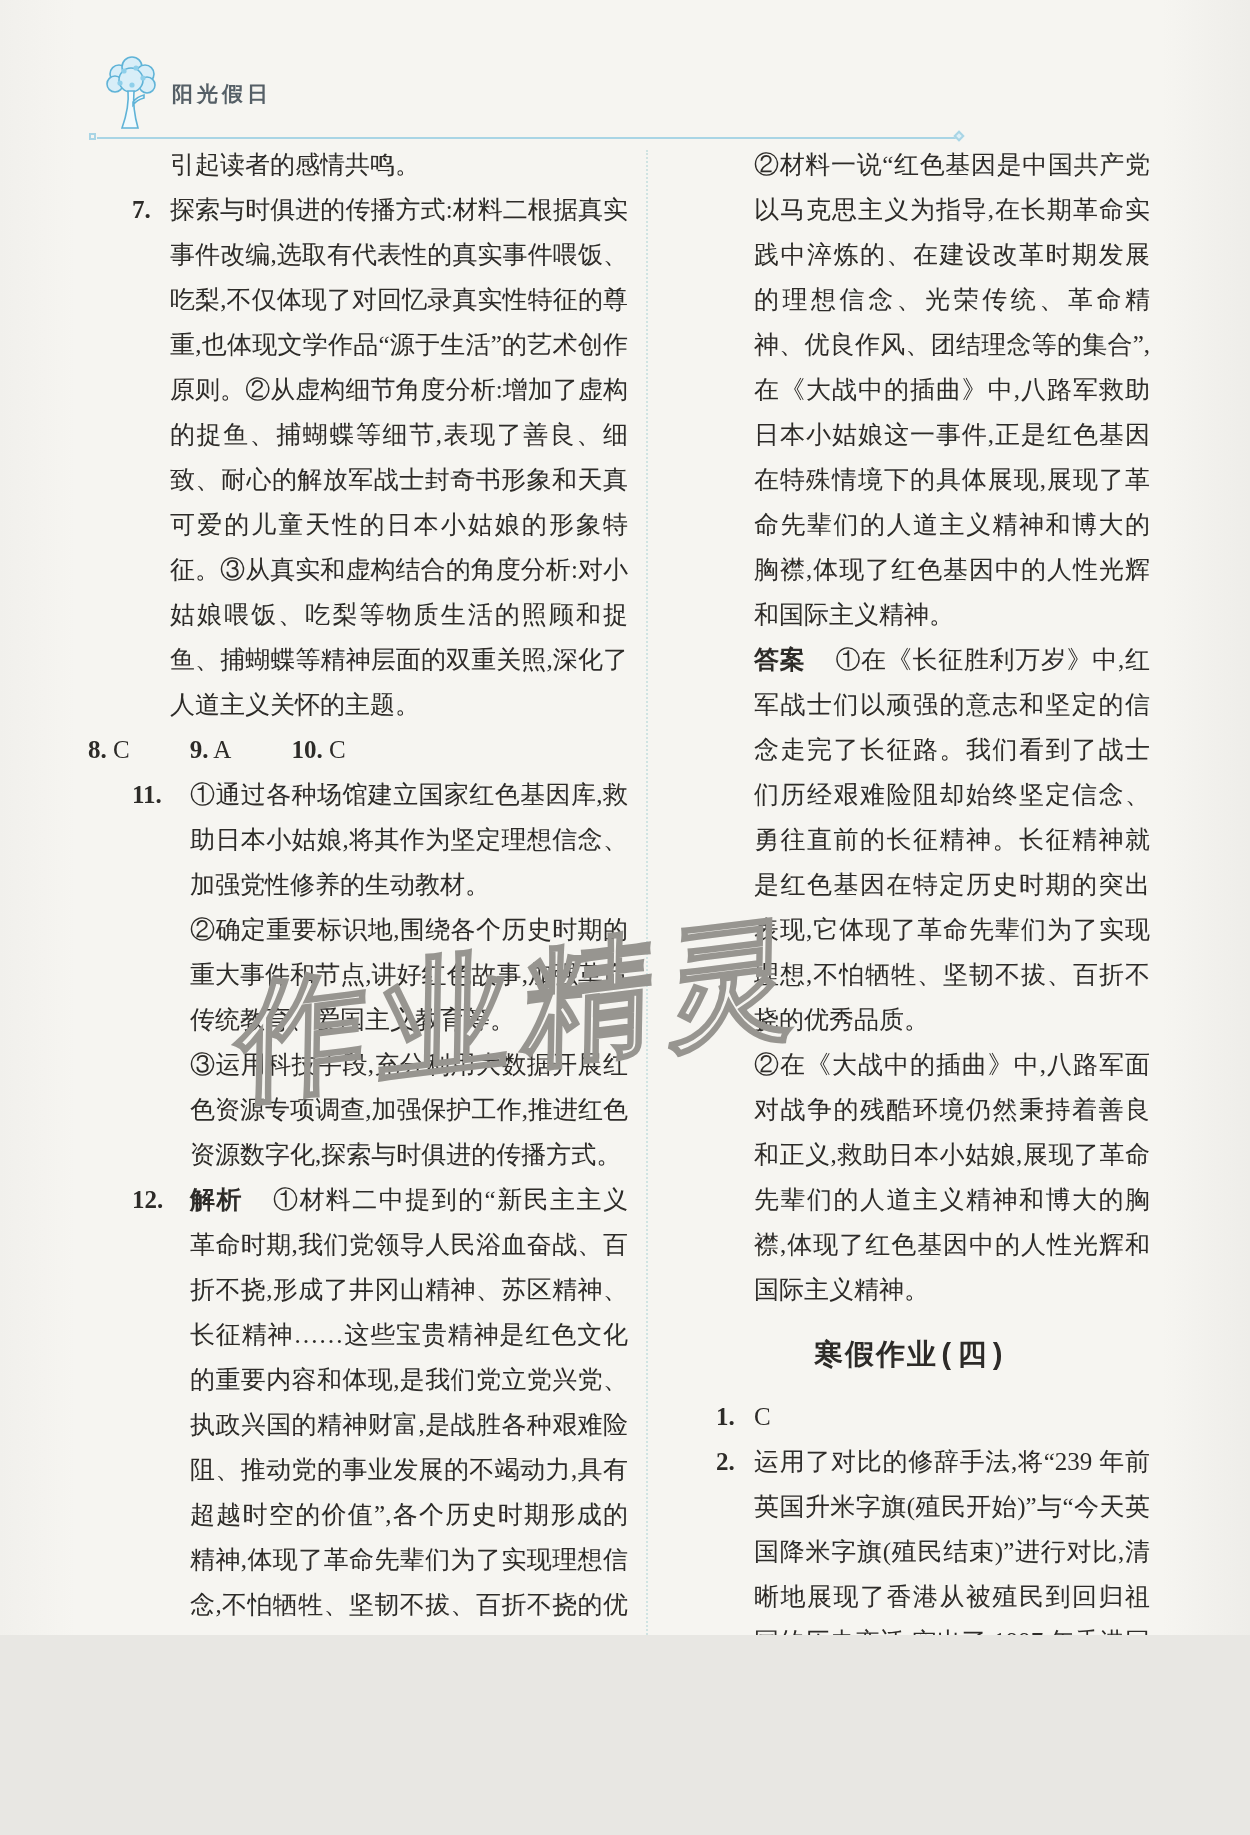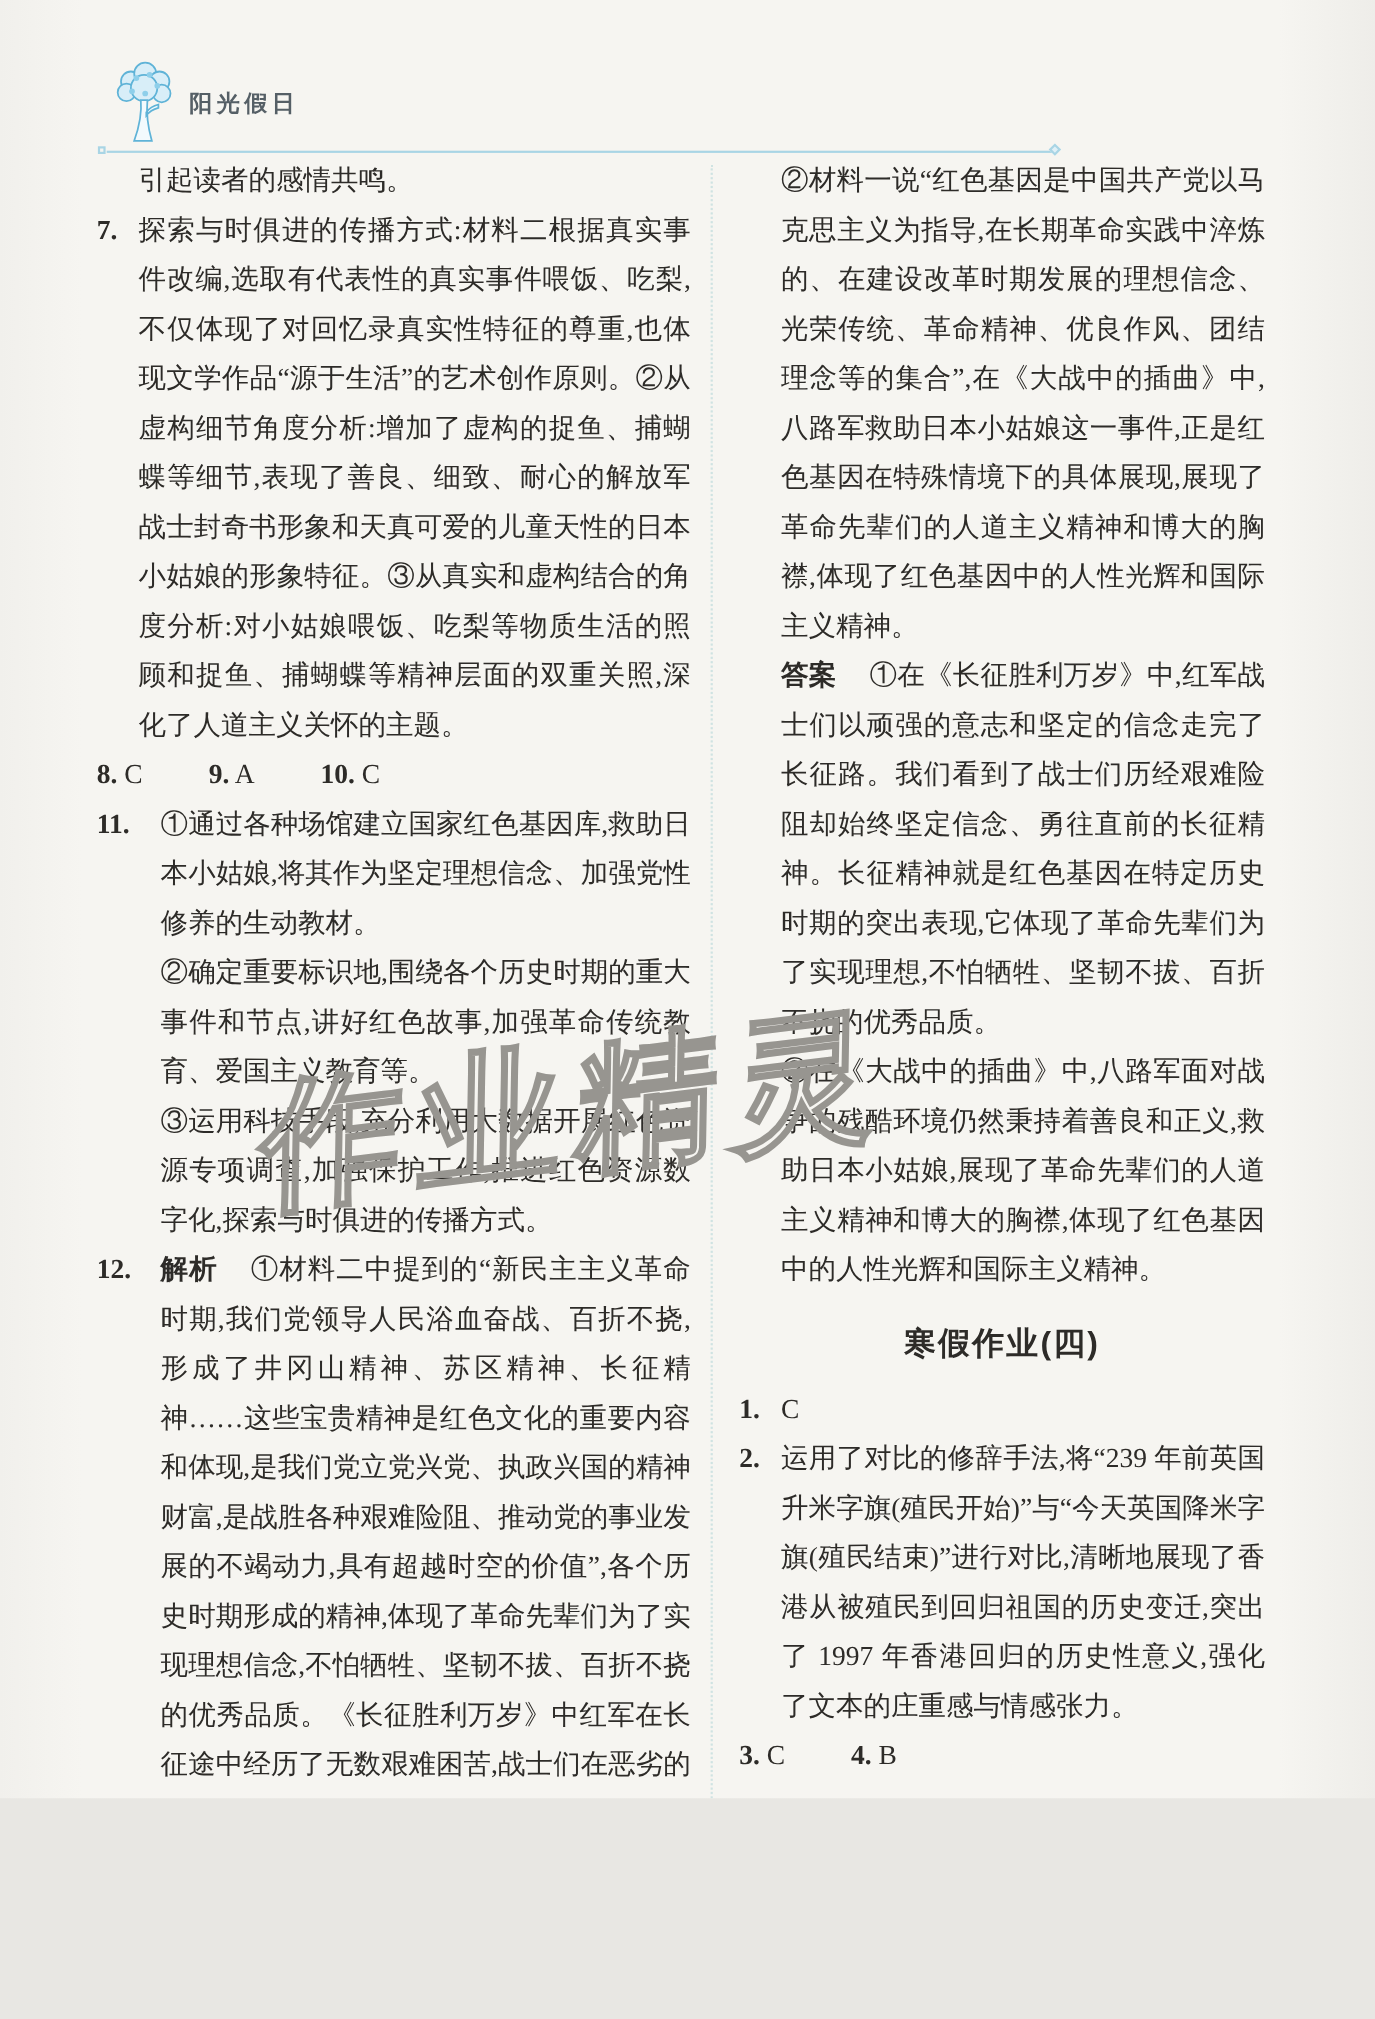--- a/index.html
+++ b/index.html
@@ -17,31 +17,31 @@
   }
   .rule{position:absolute;left:97px;top:137px;width:860px;height:2px;background:#a9d5e5;}
   .rule-sq-left{position:absolute;left:89px;top:133px;width:7px;height:7px;border:2px solid #a9d5e5;background:#f6f5f1;box-sizing:border-box;}
   .rule-dm-right{position:absolute;left:955px;top:132px;width:8px;height:8px;border:2px solid #a9d5e5;background:#dff0f7;box-sizing:border-box;transform:rotate(45deg);}
   
   .divider{position:absolute;left:646px;top:150px;height:1665px;width:0;border-left:2px dotted #c9e0e0;opacity:.85;}
   
   .col{position:absolute;font-size:25px;line-height:45px;text-align:justify;}
   .col-left{left:88px;top:142px;width:540px;}
   .col-right{left:672px;top:142px;width:478px;}
-  .item{position:relative;}
+  .item{position:relative;margin-left:44px;}
   .indent-s{padding-left:38px;}
   .indent-l{padding-left:58px;}
   .item .num{position:absolute;left:0;top:0;font-weight:bold;}
   .item p{margin:0;}
   .label{font-family:"Liberation Sans","DejaVu Sans",sans-serif;font-weight:bold;margin-right:30px;}
   .answers{display:flex;gap:60px;}
   .answers b{font-weight:bold;}
   .heading{
     text-align:center;font-weight:bold;font-size:29px;letter-spacing:2px;
-    font-family:Liberation Sans, sans-serif;
+    font-family:Liberation Mono, monospace;
     margin:20px 0 12px 0;line-height:50px;
   }
   
   .watermark{position:absolute;pointer-events:none;}
   .wm-mid{left:226px;top:882px;transform:rotate(-7deg);}
   .wm-bottom{left:214px;top:1600px;transform:rotate(-6deg);}
   .watermark text{
     font-family:"Liberation Sans","DejaVu Sans",sans-serif;font-weight:bold;
     fill:none;stroke:#979590;
   }

